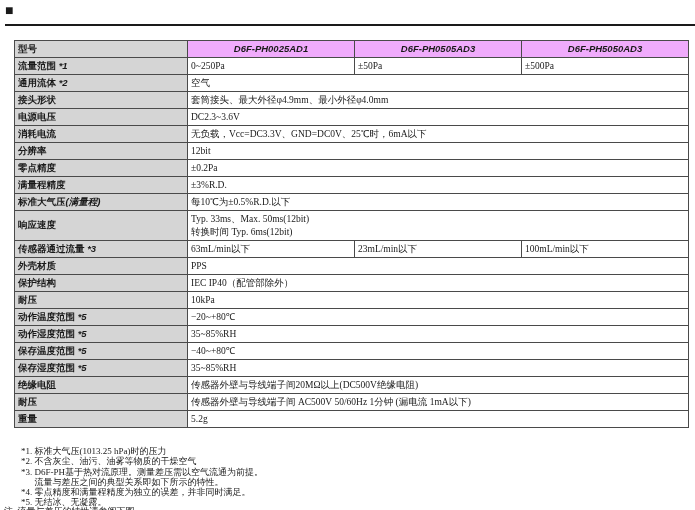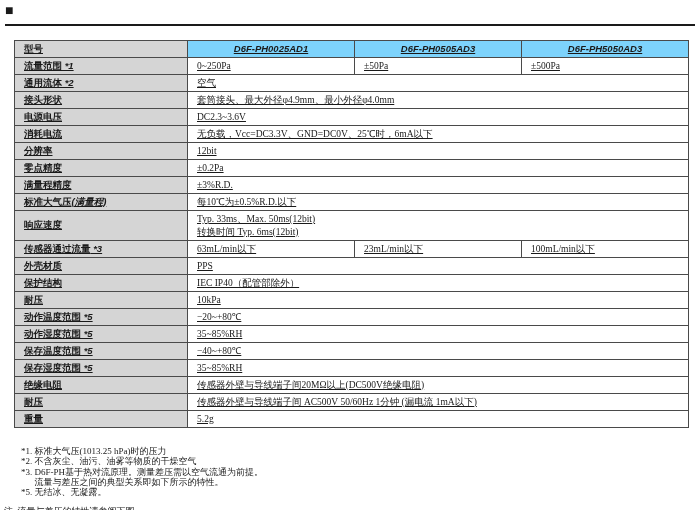--- a/index.html
+++ b/index.html
@@ -28,43 +28,42 @@
   table.spec{
     position:absolute;left:14px;top:40px;
     width:674px;
     border-collapse:collapse;
     table-layout:fixed;
     border:1.5px solid #2e2e2e;
   }
   table.spec td{
     border:1px solid #4a4a4a;
     height:16px;
-    padding:0 9px;
+    padding:0 3px;
     font-size:9.5px;
     line-height:1.15;
     vertical-align:middle;
     overflow:hidden;
     white-space:nowrap;
-    text-decoration:underline;
   }
   table.spec tr{height:17px;}
   table.spec tr.tall{height:30px;}
   td.label-cell{
     background:#d5d5d5;
     font-family:"Liberation Sans", sans-serif;
     font-weight:bold;
     text-align:left;
     padding-left:4px;
   }
   td.label-cell .note{
     font-style:italic;
     font-weight:bold;
   }
   td.model-cell{
-    background:#7dd3fc;
+    background:#f0abfc;
     font-family:"Liberation Sans", sans-serif;
     font-style:italic;
     font-weight:bold;
     text-align:center;
   }
   td.value-cell{
     font-family:"Liberation Serif", serif;
     background:#ffffff;
   }
   td.value-cell div{line-height:1.35;}
@@ -195,17 +194,17 @@
           <td class="label-cell"><span>耐压</span></td>
           <td colspan="3" class="value-cell">传感器外壁与导线端子间 AC500V  50/60Hz 1分钟 (漏电流 1mA以下)</td>
         </tr>
         <tr>
           <td class="label-cell"><span>重量</span></td>
           <td colspan="3" class="value-cell">5.2g</td>
         </tr>
       </tbody>
   </table>
 
-  <div class="footnotes"><div class="fn-line">*1. 标准大气压(1013.25 hPa)时的压力</div><div class="fn-line">*2. 不含灰尘、油污、油雾等物质的干燥空气</div><div class="fn-line">*3. D6F-PH基于热对流原理。测量差压需以空气流通为前提。</div><div class="fn-line">      流量与差压之间的典型关系即如下所示的特性。</div><div class="fn-line">*5. 无结冰、无凝露。</div></div>
+  <div class="footnotes"><div class="fn-line">*1. 标准大气压(1013.25 hPa)时的压力</div><div class="fn-line">*2. 不含灰尘、油污、油雾等物质的干燥空气</div><div class="fn-line">*3. D6F-PH基于热对流原理。测量差压需以空气流通为前提。</div><div class="fn-line">      流量与差压之间的典型关系即如下所示的特性。</div><div class="fn-line">*4. 零点精度和满量程精度为独立的误差，并非同时满足。</div><div class="fn-line">*5. 无结冰、无凝露。</div></div>
 
   <div class="clipped-line">注. 流量与差压的特性请参阅下图。</div>
 
 </div>
 
 </body></html>

